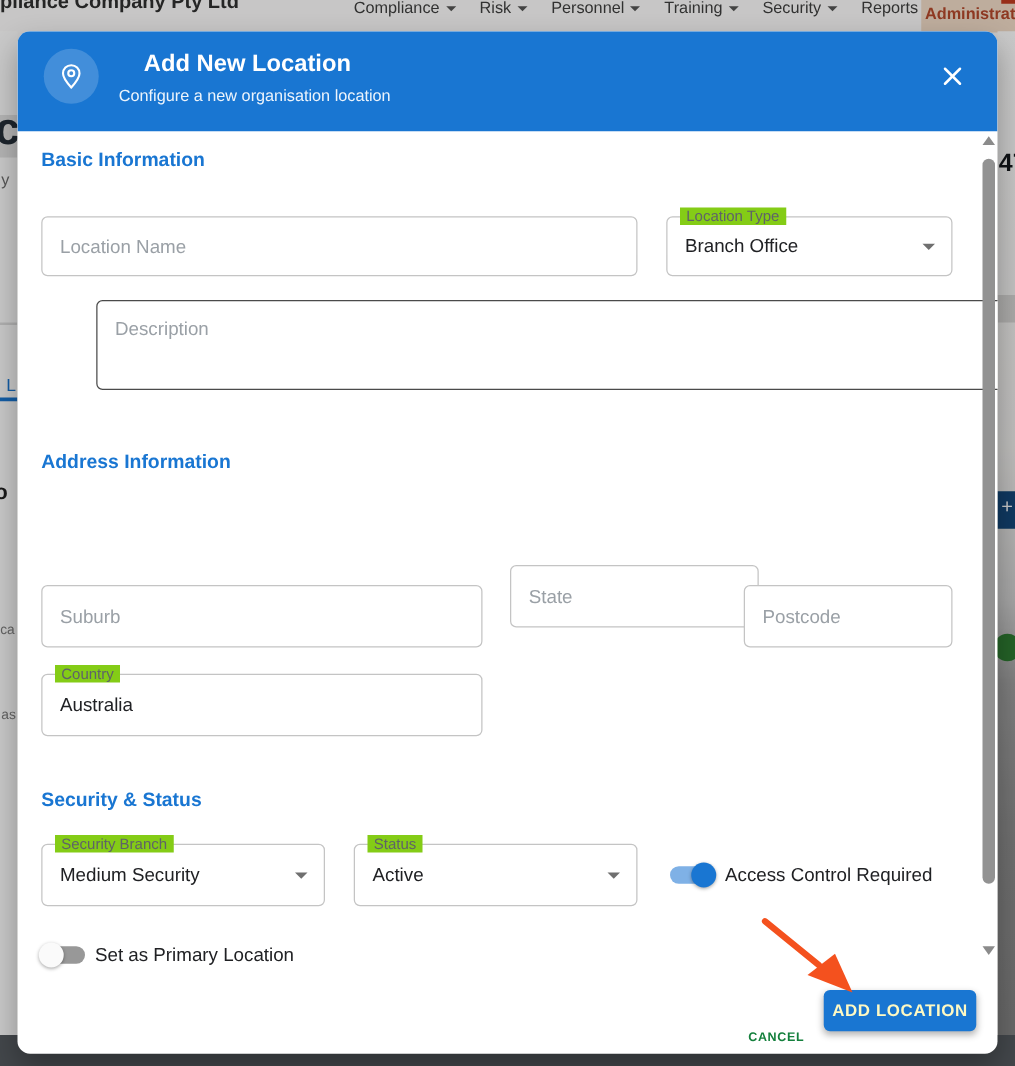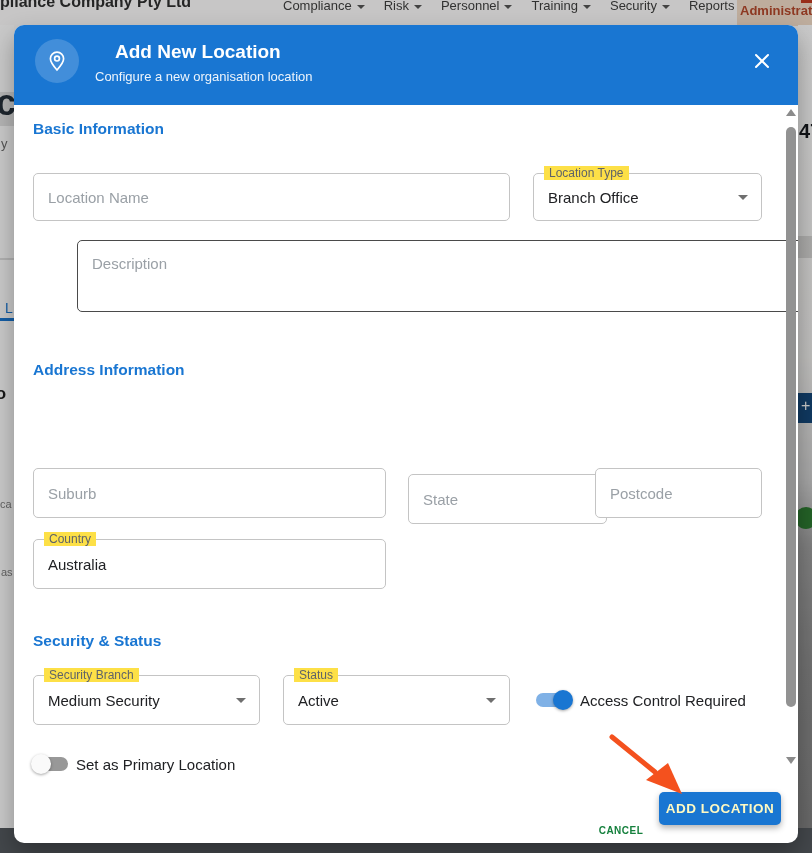--- a/index.html
+++ b/index.html
@@ -50,21 +50,21 @@
   .close-btn { position:absolute; left:732px; top:20px; width:32px; height:32px; display:flex; align-items:center; justify-content:center; cursor:pointer; }
 
   .section-heading { position:absolute; font-size:15.5px; font-weight:600; color:#1976d2; }
 
   .fld { position:absolute; border:1px solid #c4c4c4; border-radius:5px; background:#fff; }
   .fld input, .fld textarea { position:absolute; inset:0; width:100%; height:100%; border:none; outline:none; background:transparent;
     font-family:"Liberation Sans", sans-serif; font-size:15px; color:#202124; padding:0 14px; }
   .fld textarea { padding:14px; resize:none; }
   .fld input::placeholder, .fld textarea::placeholder { color:#9aa0a6; opacity:1; }
   .fld-dark { border-color:#4a4a4a;margin-left:44px; }
-  .float-label { position:absolute; top:-8px; left:10px; background:#fde047; padding:0 5px; font-size:12px; color:#5f6368; line-height:14px; }
+  .float-label { position:absolute; top:-8px; left:10px; background:#84cc16; padding:0 5px; font-size:12px; color:#5f6368; line-height:14px; }
 
   .sel { cursor:pointer; }
   .sel .sel-value { position:absolute; left:14px; top:50%; transform:translateY(-50%); font-size:15px; color:#202124; }
   .dd-caret { position:absolute; right:13px; top:50%; margin-top:-2px; width:0; height:0;
     border-left:5px solid transparent; border-right:5px solid transparent; border-top:5.5px solid #6f6f6f; }
 
   
   .switch { position:absolute; width:34px; height:14px; border-radius:7px; cursor:pointer; }
   .switch .thumb { position:absolute; top:-3px; width:20px; height:20px; border-radius:50%; box-shadow:0 1px 3px rgba(0,0,0,.35); }
   .switch.on { background:#7fb1e6; }
@@ -182,21 +182,21 @@
     <div class="fld fld-dark" style="left:19px; top:215px; width:729px; height:72px;">
       <textarea placeholder="Description" style=""></textarea>
     </div>
 
     <div class="section-heading" style="left:19px; top:316px;margin-top:20px;">Address Information</div>
 
 
     <div class="fld" style="left:19px; top:443px; width:353px; height:50px;">
       <input type="text" placeholder="Suburb" style="">
     </div>
-    <div class="fld" style="left:394px; top:449px; width:199px; height:50px;">
+    <div class="fld" style="left:394px; top:427px; width:199px; height:50px;">
       <input type="text" placeholder="State" style="">
     </div>
     <div class="fld" style="left:581px; top:443px; width:167px; height:50px;">
       <input type="text" placeholder="Postcode" style="">
     </div>
 
     <div class="fld" style="left:19px; top:514px; width:353px; height:50px;">
       <span class="float-label">Country</span>
       <input type="text" value="Australia" style="">
     </div>

